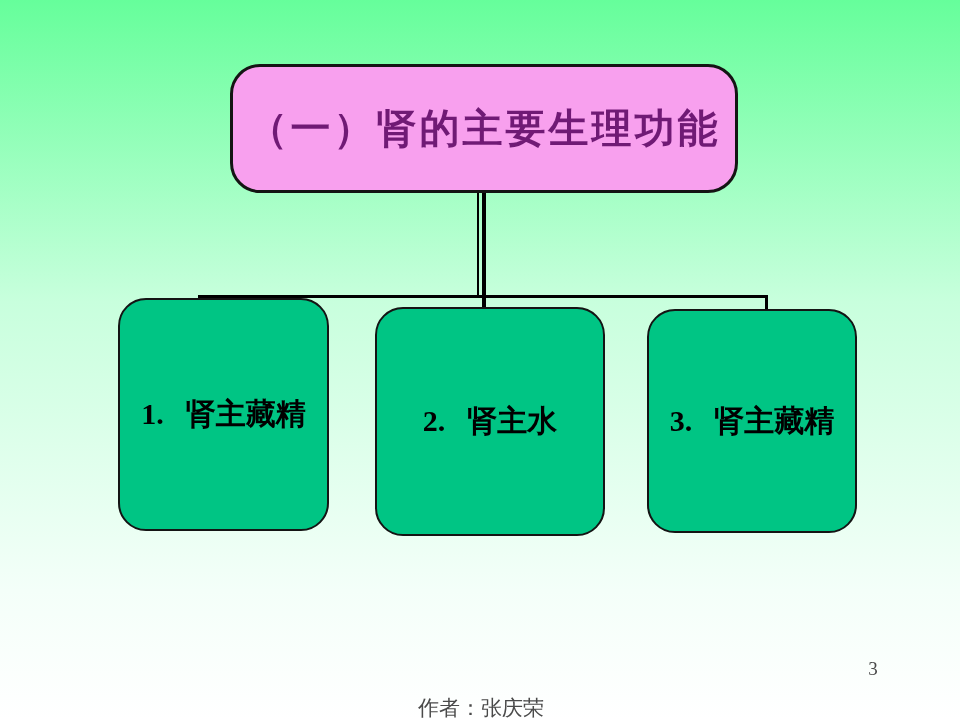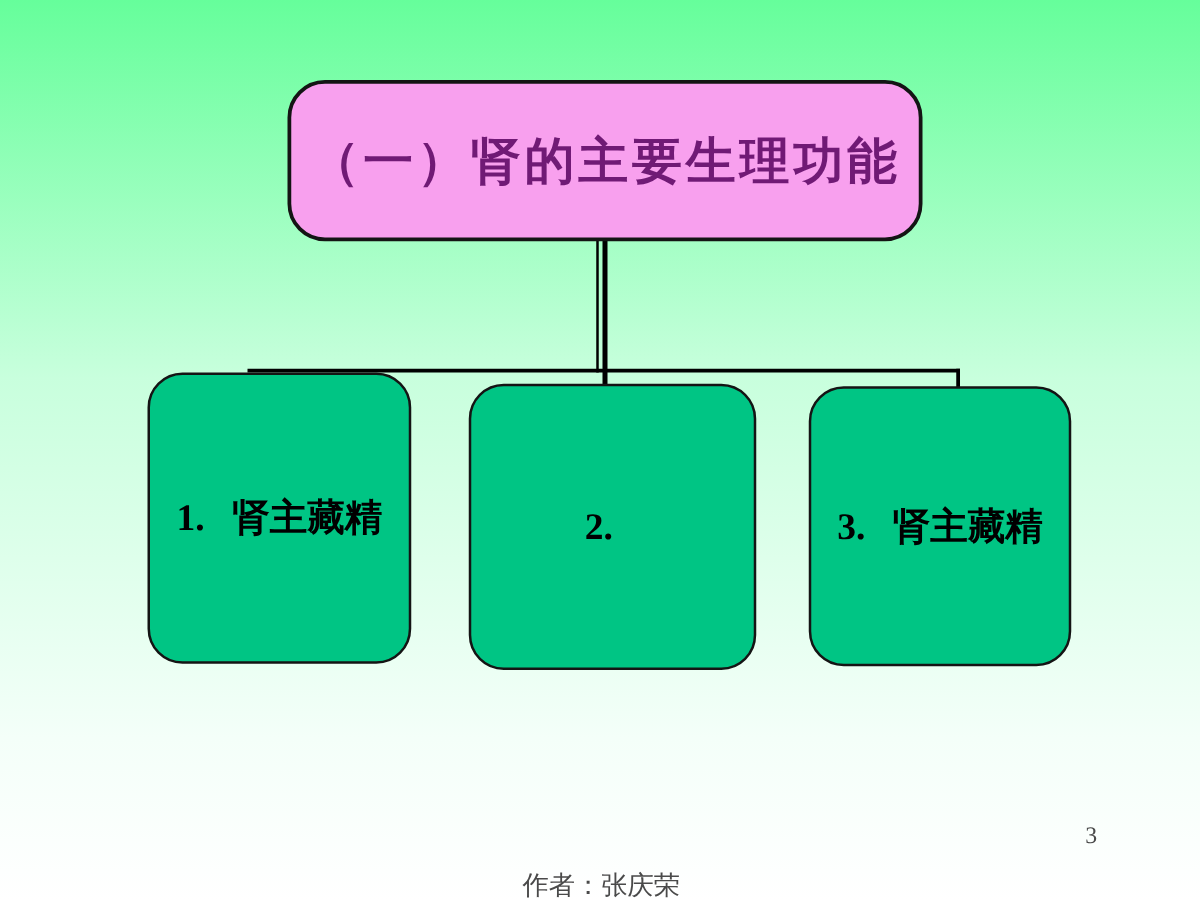--- a/index.html
+++ b/index.html
@@ -103,20 +103,21 @@
   <div class="node-box node-1">
     <span class="node-text">
       <span class="node-num">1.</span>
       <span>肾主藏精</span>
     </span>
   </div>
 
   <div class="node-box node-2">
     <span class="node-text">
       <span class="node-num">2.</span>
+      <span>肾主水</span>
     </span>
   </div>
 
   <div class="node-box node-3">
     <span class="node-text">
       <span class="node-num">3.</span>
       <span>肾主藏精</span>
     </span>
   </div>
 

